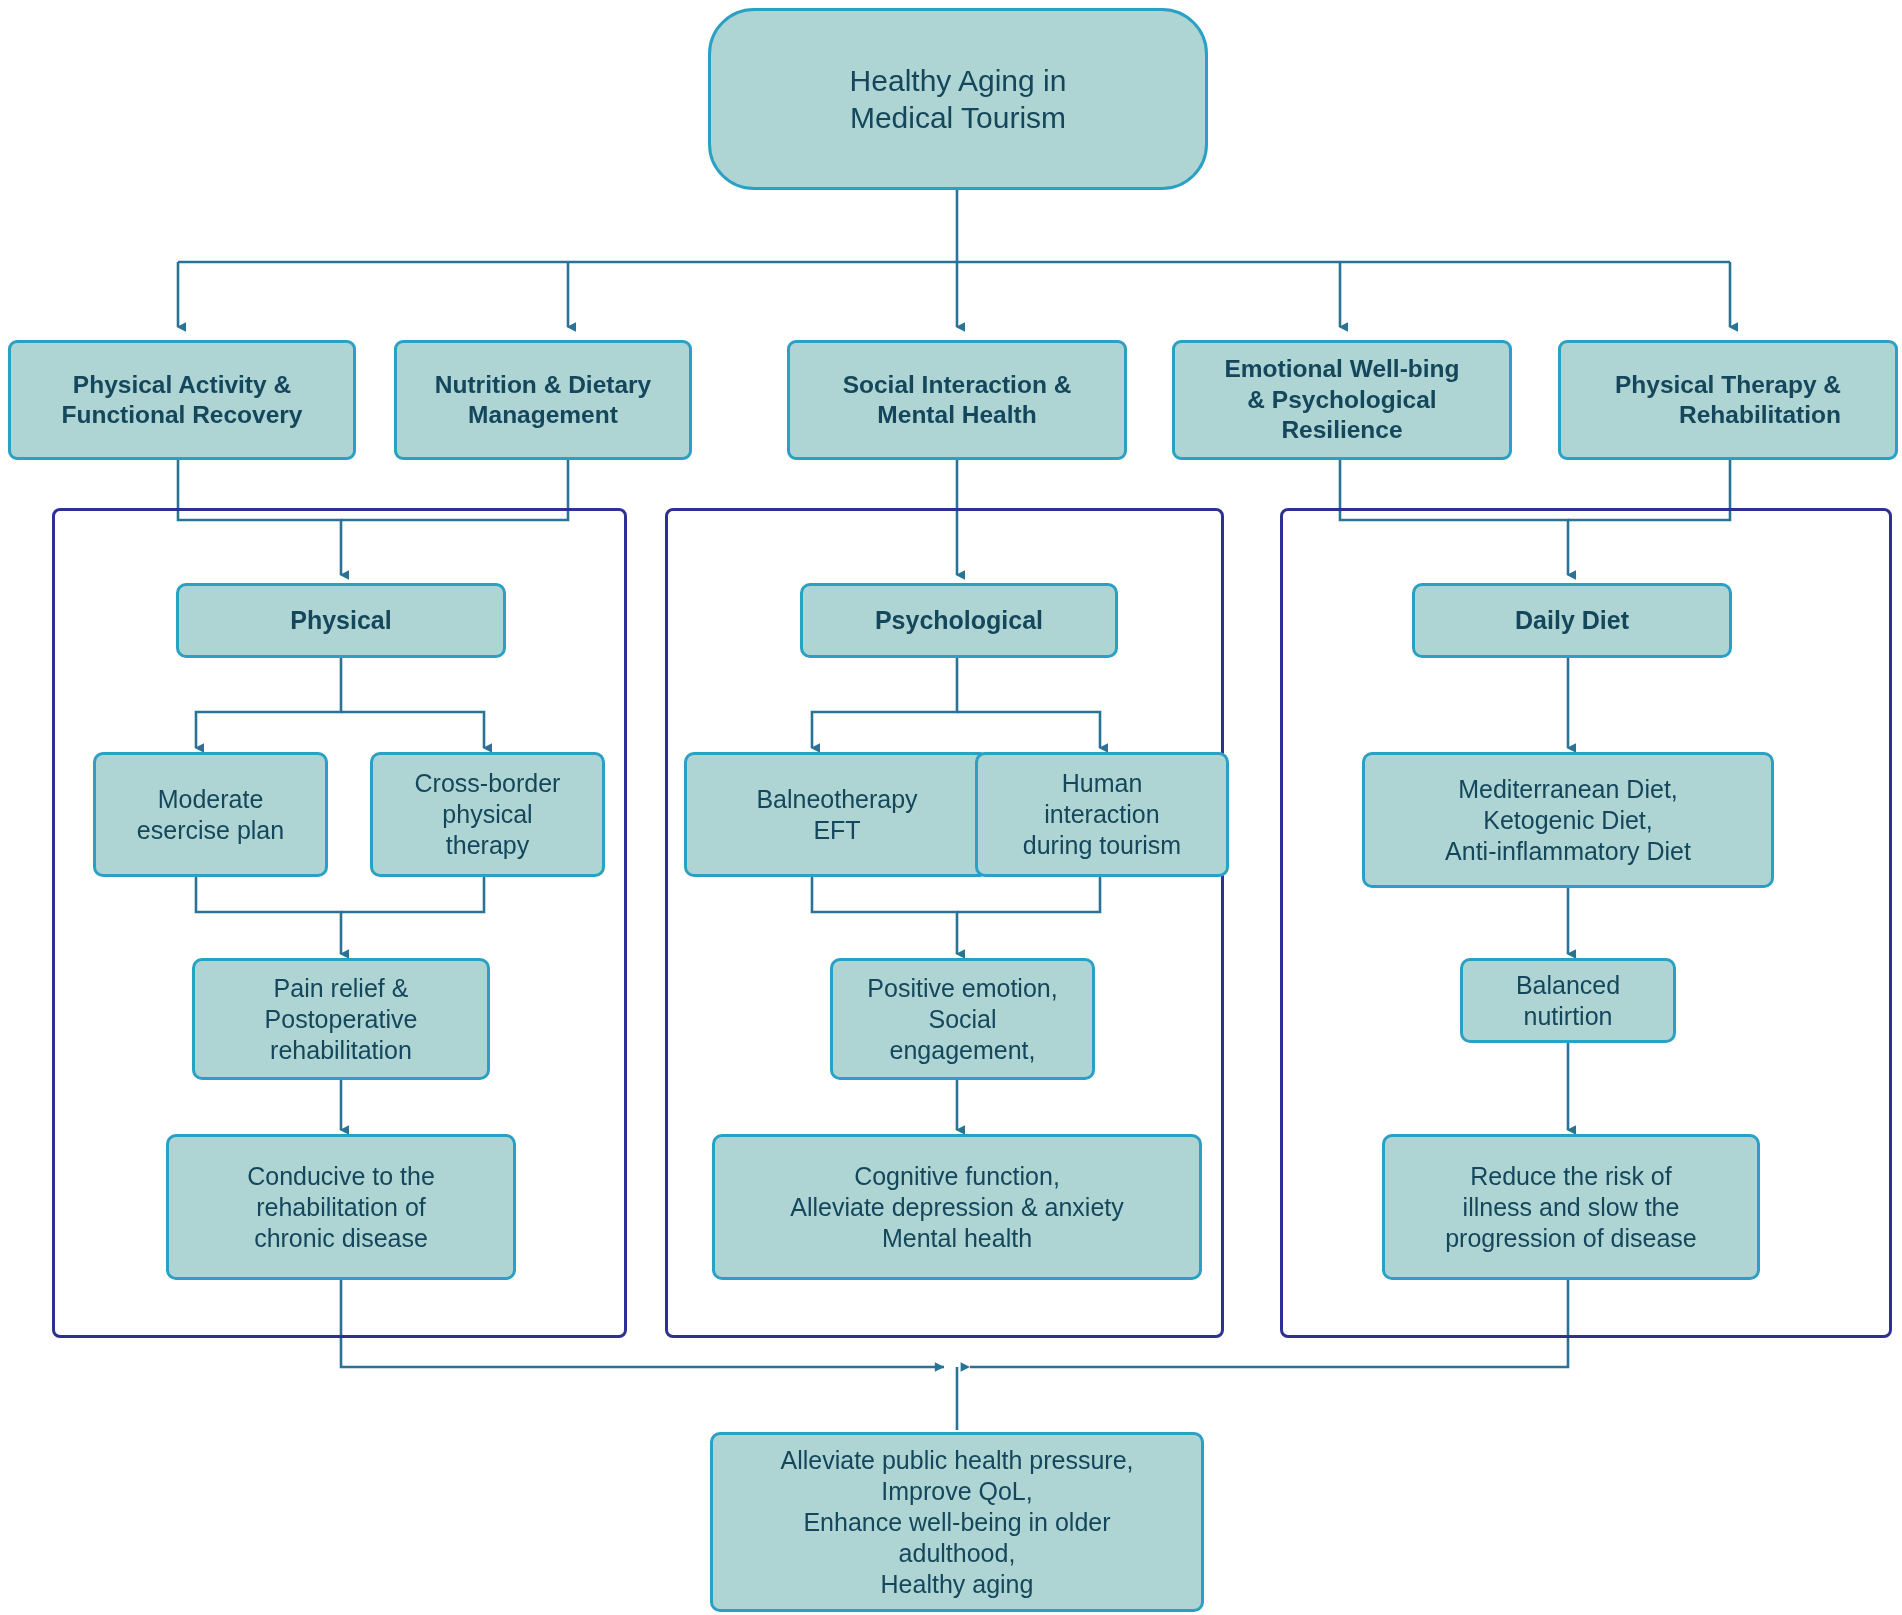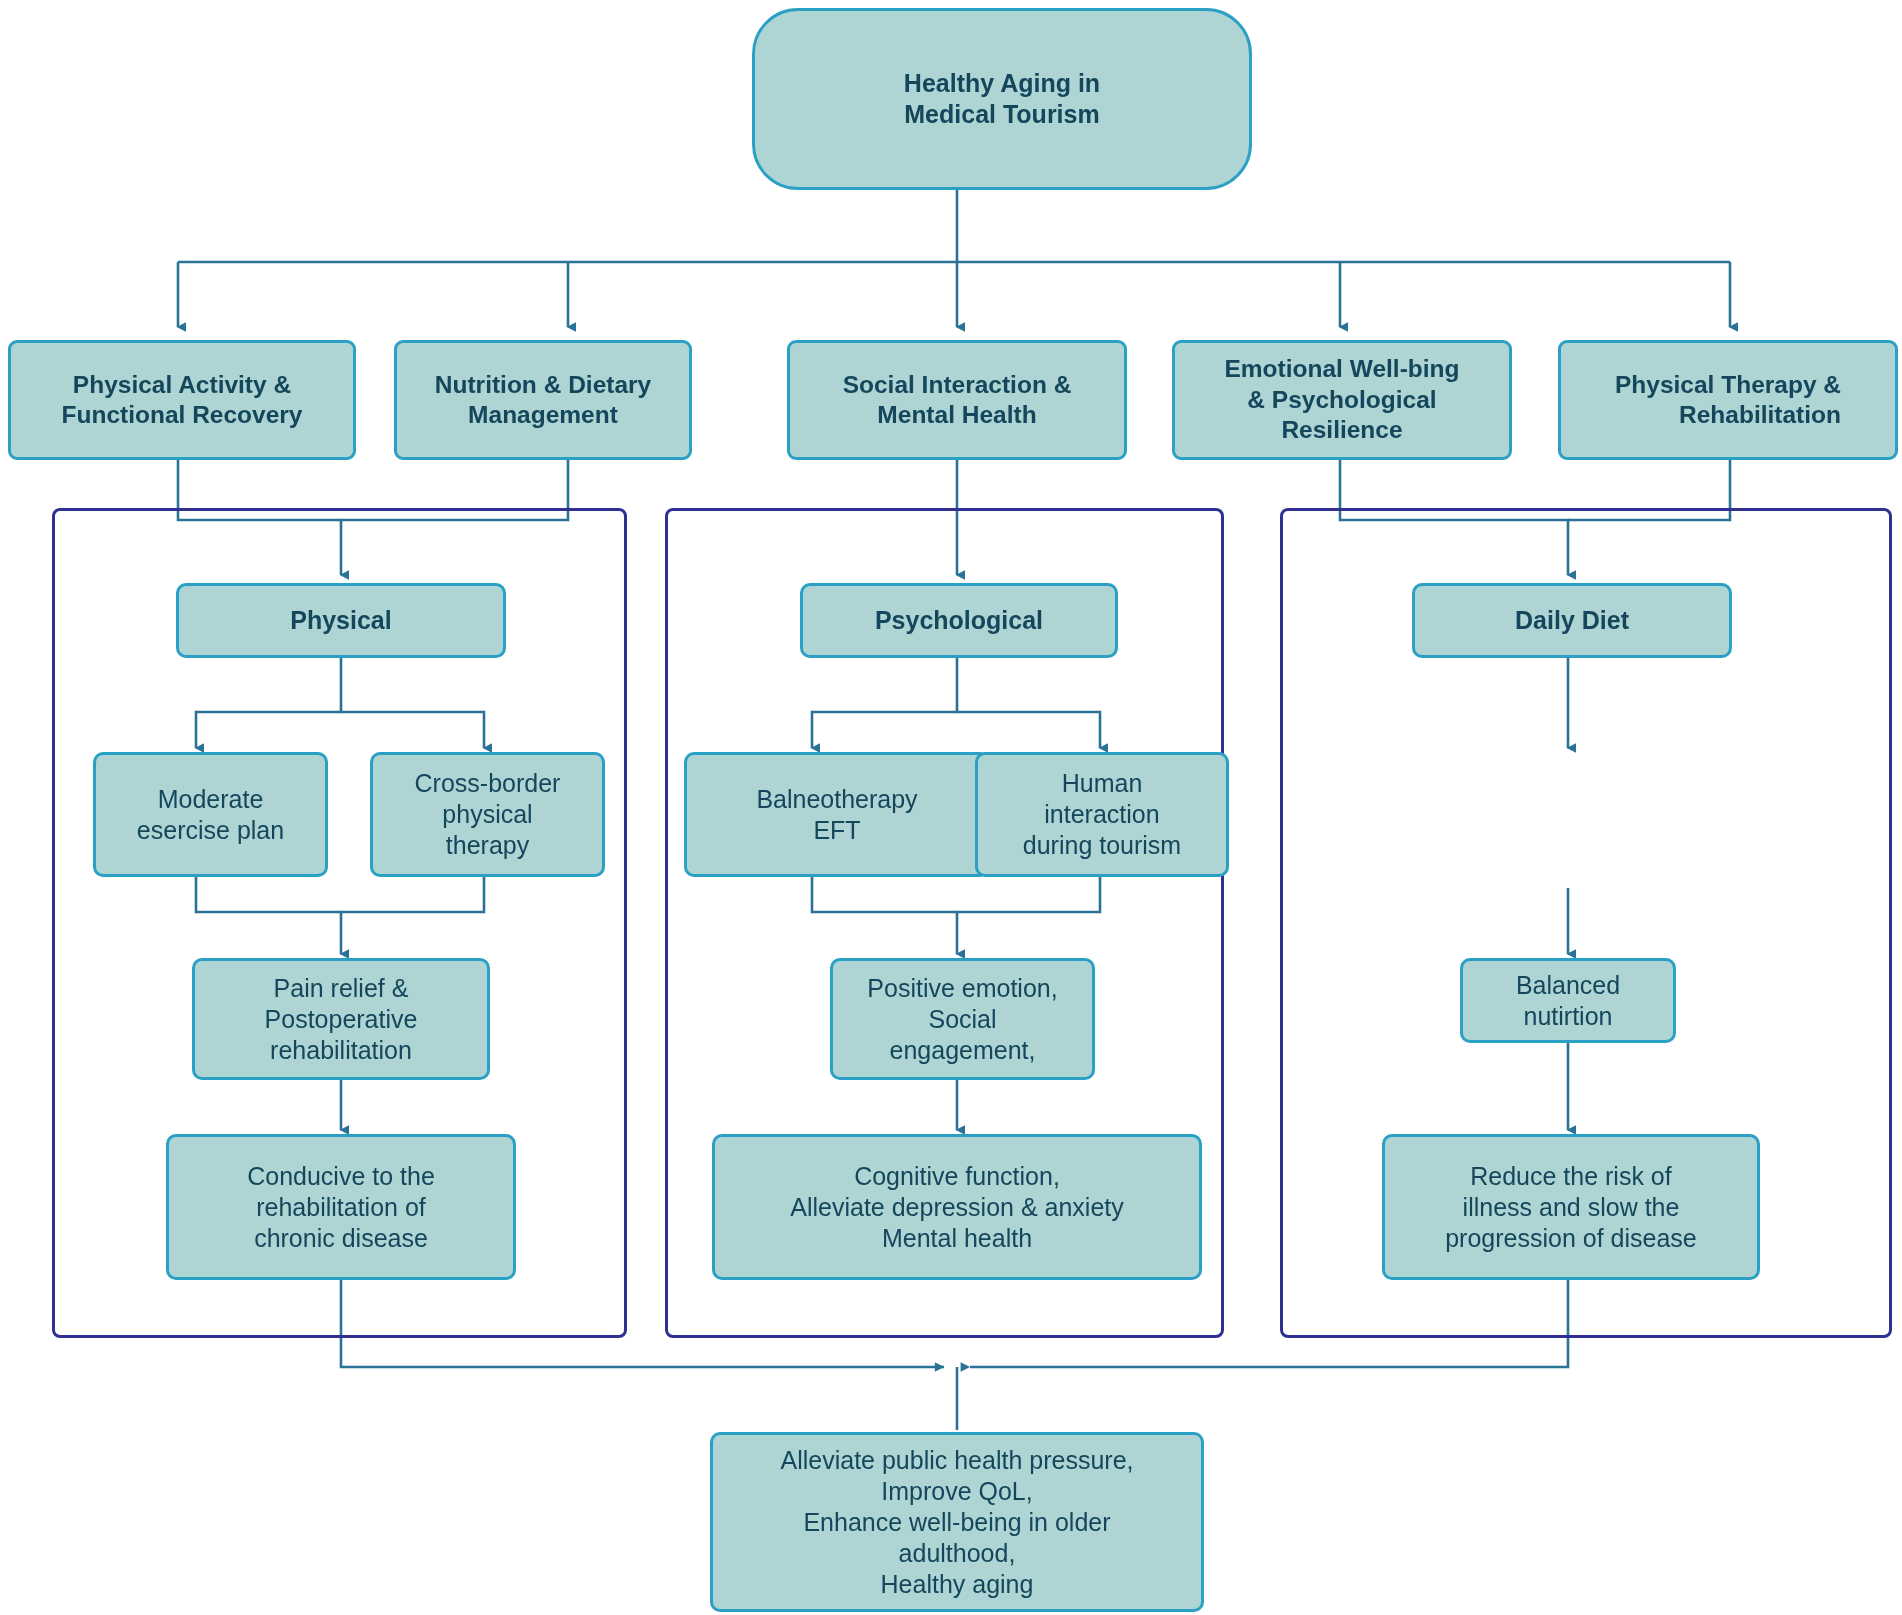--- a/index.html
+++ b/index.html
@@ -31,24 +31,23 @@
     align-items: center;
     justify-content: center;
     text-align: center;
     line-height: 1.24;
     white-space: pre-line;
     padding: 4px 8px;
     z-index: 3;
   }
   .node.root {
     border-radius: 46px;
-    font-weight: bold;
-    font-size: 25px;
+    font-weight: normal;
+    font-size: 30px;
     border-width: 3px;
-    margin-left: 44px;
   }
   .node.lvl2 {
     font-weight: bold;
     font-size: 24.5px;
     border-radius: 9px;
   }
   .node.head {
     font-weight: bold;
     font-size: 25px;
   }
@@ -210,20 +209,25 @@
   <div class="node leaf" style="left:712px; top:1134px; width:490px; height:146px;">
     <span>Cognitive function,
 Alleviate depression &amp; anxiety
 Mental health</span>
   </div>
 
   <div class="node head" style="left:1412px; top:583px; width:320px; height:75px;">
     <span>Daily Diet</span>
   </div>
 
+  <div class="node leaf" style="left:1362px; top:752px; width:412px; height:136px;">
+    <span>Mediterranean Diet,
+Ketogenic Diet,
+Anti-inflammatory Diet</span>
+  </div>
 
   <div class="node leaf" style="left:1460px; top:958px; width:216px; height:85px;">
     <span>Balanced
 nutirtion</span>
   </div>
 
   <div class="node leaf" style="left:1382px; top:1134px; width:378px; height:146px;">
     <span>Reduce the risk of
 illness and slow the
 progression of disease</span>

